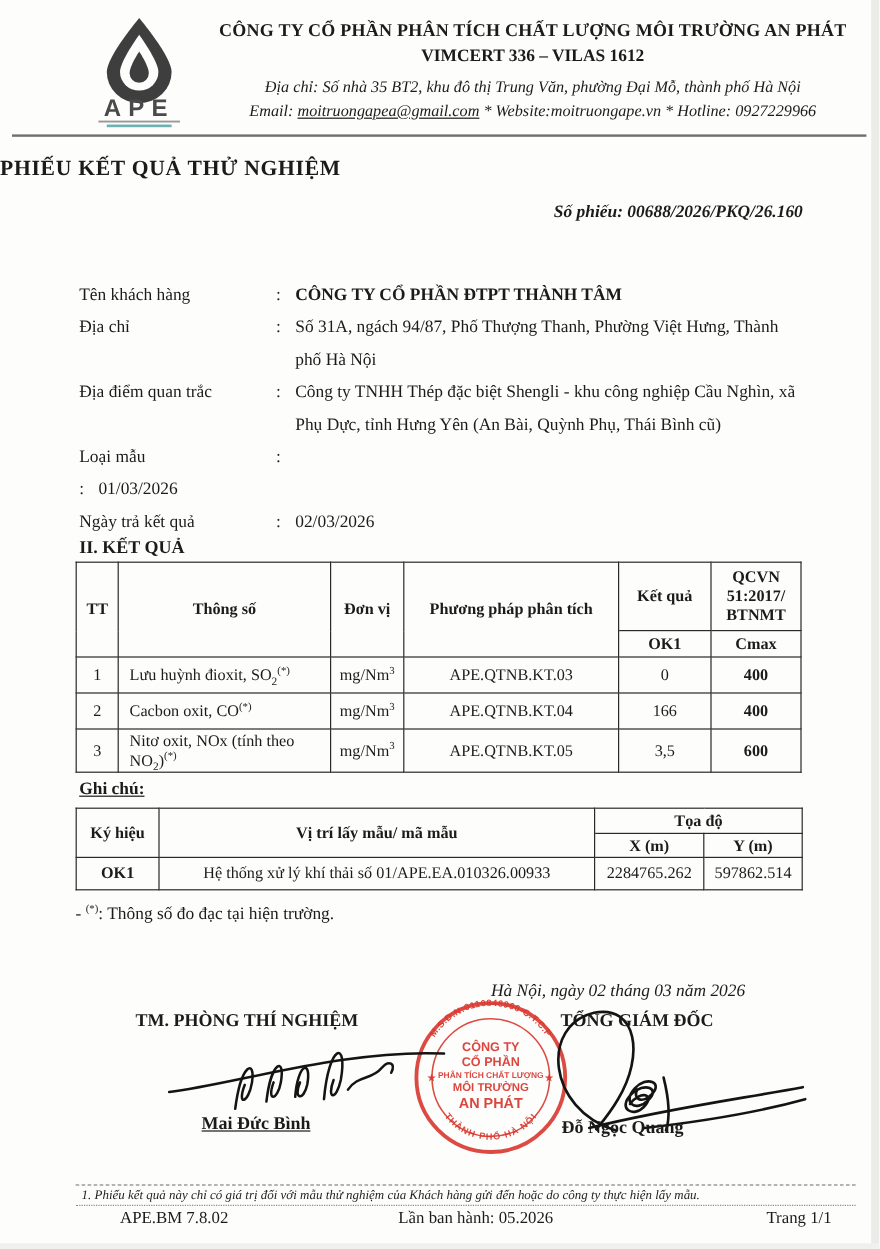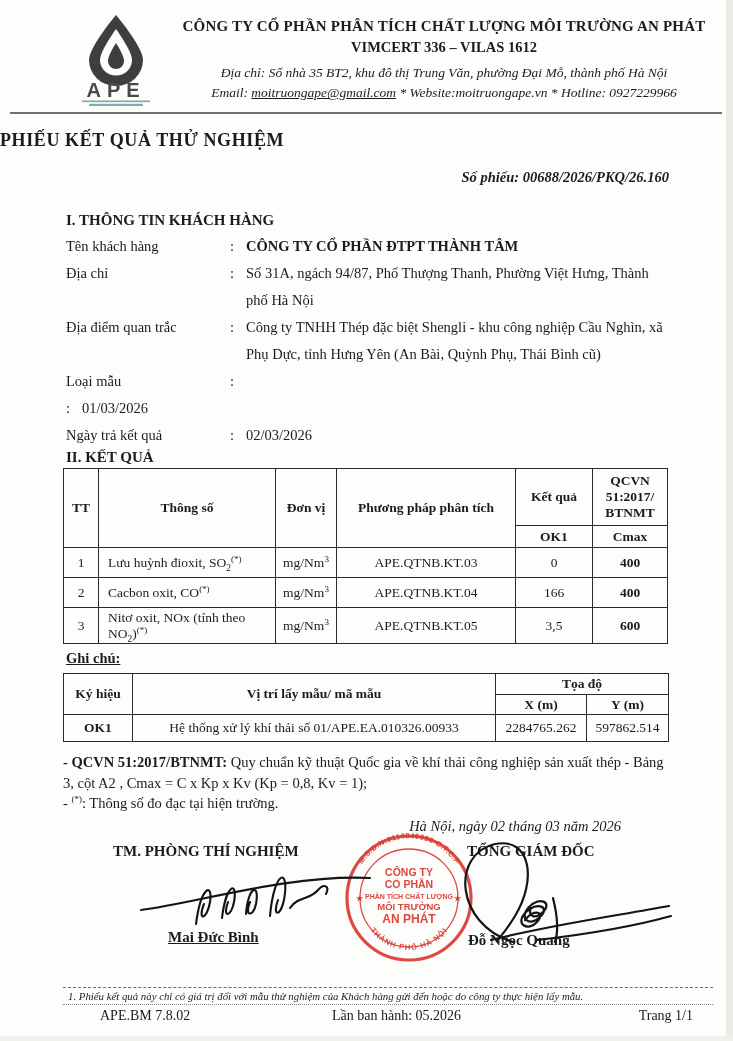--- a/index.html
+++ b/index.html
@@ -86,28 +86,27 @@
     <path d="M52,31 C52,31 44,43 44,49 a8,8 0 1,0 16,0 C60,43 52,31 52,31 Z" fill="#3e3e3e"></path>
     <text x="52" y="85" text-anchor="middle" font-family="Liberation Sans, sans-serif" font-size="20" font-weight="bold" letter-spacing="6" fill="#4a4a4a">APE</text>
     <rect x="18" y="88.5" width="68" height="1.6" fill="#9a9a9a"></rect>
     <rect x="25" y="91.8" width="54" height="2.2" fill="#3f9797" opacity="0.75"></rect>
   </svg>
 
   <div class="header-text">
     <div class="company-name">CÔNG TY CỔ PHẦN PHÂN TÍCH CHẤT LƯỢNG MÔI TRƯỜNG AN PHÁT</div>
     <div class="certs">VIMCERT 336 – VILAS 1612</div>
     <div class="addr">Địa chỉ: Số nhà 35 BT2, khu đô thị Trung Văn, phường Đại Mỗ, thành phố Hà Nội</div>
-    <div class="contact"><span>Email: </span><span class="email">moitruongape@gmail.com</span><span> * Website:moitruongape.vn * Hotline: 0927229966</span></div>
+    <div class="contact"><span>Email: </span><span class="email">moitruongapea@gmail.com</span><span> * Website:moitruongape.vn * Hotline: 0927229966</span></div>
   </div>
   <div class="header-divider"></div>
 
   <div class="doc-title">PHIẾU KẾT QUẢ THỬ NGHIỆM</div>
   <div class="doc-number">Số phiếu: 00688/2026/PKQ/26.160</div>
 
-  <div class="sec1-heading">I. THÔNG TIN KHÁCH HÀNG</div>
   <div class="info-rows">
     <div class="irow">
       <div class="ilabel">Tên khách hàng</div>
         <div class="icolon">:</div>
       <div class="ival bold">CÔNG TY CỔ PHẦN ĐTPT THÀNH TÂM</div>
     </div>
     <div class="irow">
       <div class="ilabel">Địa chỉ</div>
         <div class="icolon">:</div>
       <div class="ival">Số 31A, ngách 94/87, Phố Thượng Thanh, Phường Việt Hưng, Thành phố Hà Nội</div>
@@ -203,21 +202,20 @@
     <tr style="height:27px">
       <td class="sym">OK1</td>
       <td>Hệ thống xử lý khí thải số 01/APE.EA.010326.00933</td>
       <td>2284765.262</td>
       <td>597862.514</td>
     </tr>
   </tbody>
     </table>
 
   <div class="notes-block">
-    <div><span class="b">- QCVN 51:2017/BTNMT:</span><span> Quy chuẩn kỹ thuật Quốc gia về khí thải công nghiệp sản xuất thép - Bảng 3, cột A2 , Cmax = C x Kp x Kv (Kp = 0,8, Kv = 1);</span></div>
     <div><span>- </span><sup>(*)</sup><span>: Thông số đo đạc tại hiện trường.</span></div>
   </div>
 
   <div class="date-line">Hà Nội, ngày 02 tháng 03 năm 2026</div>
   <div class="sig-title-left">TM. PHÒNG THÍ NGHIỆM</div>
   <div class="sig-title-right">TỔNG GIÁM ĐỐC</div>
 
   <svg class="stamp-svg" viewBox="0 0 132 132">
     <g stroke="#d8382f" fill="none" opacity="0.9">
       <circle cx="66" cy="66" r="62" stroke-width="3.2"></circle>

